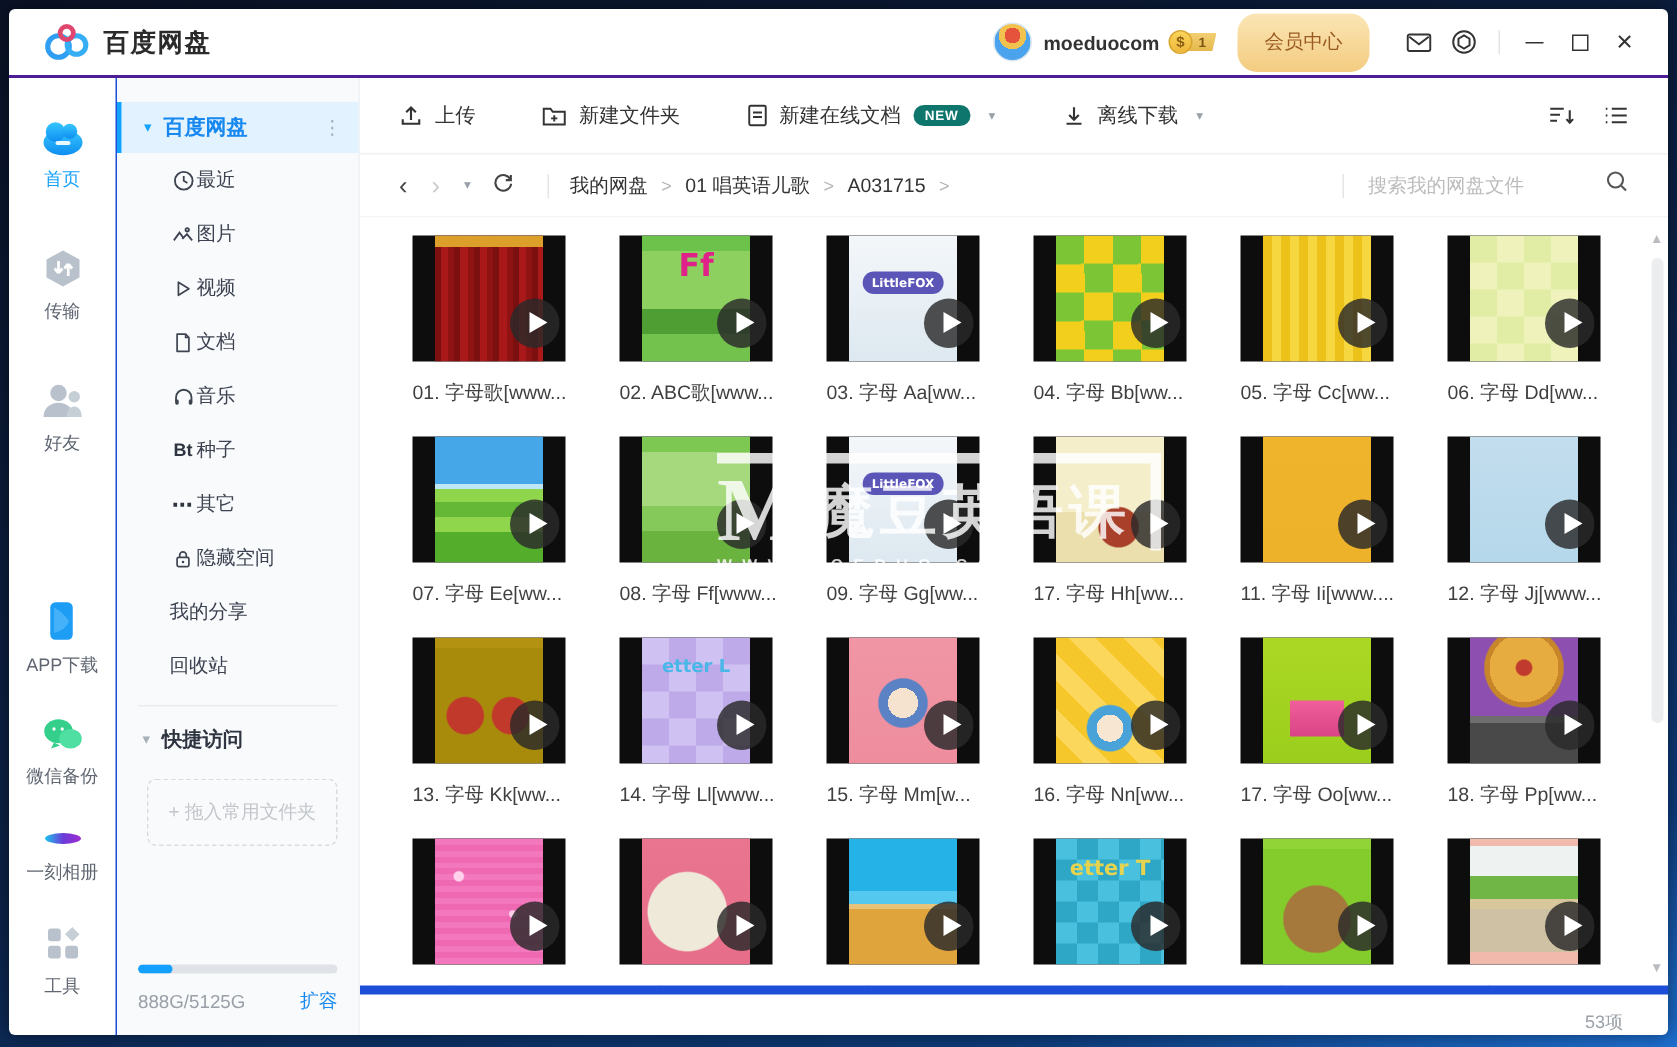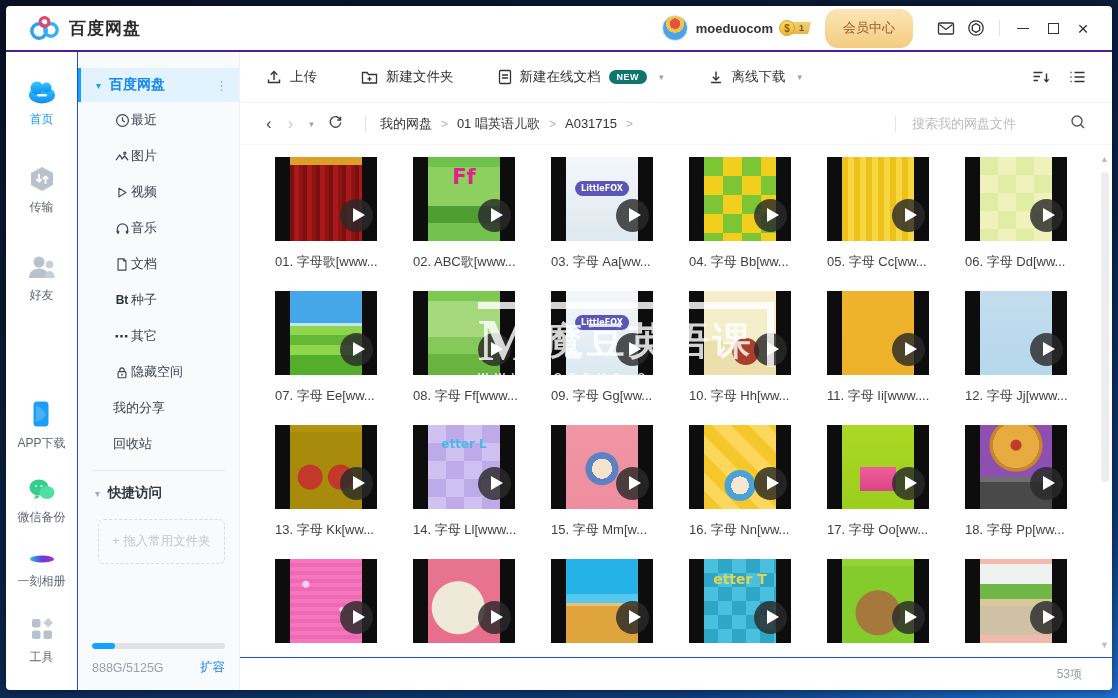--- a/index.html
+++ b/index.html
@@ -91,21 +91,21 @@
   .thumb-art { width:72px; height:100%; position:relative; }
   .thumb-ov { position:absolute; left:50%; transform:translateX(-50%); font-weight:bold; white-space:nowrap; font-family:"DejaVu Sans",sans-serif; }
   .play { position:absolute; right:4px; bottom:9px; width:33px; height:33px; border-radius:50%; background:rgba(42,42,42,.82); }
   .play::after { content:""; position:absolute; left:13px; top:9px; border-left:12px solid #fff; border-top:7.5px solid transparent; border-bottom:7.5px solid transparent; }
   .file-label { margin-top:12px; font-size:13px; color:#3f3f3f; white-space:nowrap; }
   
   .vscroll-up, .vscroll-down { position:absolute; right:3px; font-size:9px; color:#b9bdc2; }
   .vscroll-up { top:4px; } .vscroll-down { bottom:6px; }
   .vscroll-thumb { position:absolute; right:3px; top:22px; width:8px; height:300px; border-radius:4px; background:#ebedef; }
   
-  .statusbar { height:33px; flex:0 0 33px; border-top:1px solid #1d4ed8; display:flex; align-items:center; justify-content:flex-end; padding-right:30px; }
+  .statusbar { height:33px; flex:0 0 33px; border-top:6px solid #1d4ed8; display:flex; align-items:flex-end; justify-content:flex-end; padding-right:30px; }
   .item-count { font-size:12px; color:#9aa0a8; }
   
   .watermark { position:absolute; left:472px; top:296px; z-index:5; pointer-events:none; color:rgba(255,255,255,.82); }
   .wm-row { display:flex; align-items:flex-end; border-top:7px solid rgba(255,255,255,.82); border-right:7px solid rgba(255,255,255,.82); padding:4px 12px 0 0; }
   .wm-letter { font-size:60px; font-weight:bold; line-height:.9; font-family:"Liberation Serif","DejaVu Serif",serif; }
   .wm-text { font-size:38px; font-weight:bold; margin-left:10px; letter-spacing:4px; }
   .wm-sub { margin-top:4px; font-size:10.5px; letter-spacing:7px; font-weight:bold; }
 </style>
 </head>
 <body>
@@ -265,36 +265,36 @@
       <div class="side-item">
         <span class="side-ico">
           <svg width="14" height="15" viewBox="0 0 16 16" fill="none" stroke="#3e4450" stroke-width="1.3" stroke-linejoin="round">
               <path d="M4.5 3 L12.5 8 L4.5 13 Z"></path>
             </svg>
         </span>
         <span class="side-label">视频</span>
       </div>
       <div class="side-item">
         <span class="side-ico">
+          <svg width="14" height="15" viewBox="0 0 16 16" fill="none" stroke="#3e4450" stroke-width="1.3" stroke-linejoin="round">
+              <path d="M3.5 1.5 H10 L12.5 4 V14.5 H3.5 Z"></path>
+              <path d="M10 1.5 V4 H12.5"></path>
+            </svg>
+        </span>
+        <span class="side-label">文档</span>
+      </div>
+      <div class="side-item">
+        <span class="side-ico">
           <svg width="15" height="15" viewBox="0 0 16 16" fill="none" stroke="#3e4450" stroke-width="1.3">
               <path d="M2.5 12 V8.5 a5.5 5.5 0 0 1 11 0 V12"></path>
               <rect x="2" y="10" width="2.4" height="3.6" rx="1" fill="#3e4450" stroke="none"></rect>
               <rect x="11.6" y="10" width="2.4" height="3.6" rx="1" fill="#3e4450" stroke="none"></rect>
             </svg>
         </span>
         <span class="side-label">音乐</span>
-      </div>
-      <div class="side-item">
-        <span class="side-ico">
-          <svg width="14" height="15" viewBox="0 0 16 16" fill="none" stroke="#3e4450" stroke-width="1.3" stroke-linejoin="round">
-              <path d="M3.5 1.5 H10 L12.5 4 V14.5 H3.5 Z"></path>
-              <path d="M10 1.5 V4 H12.5"></path>
-            </svg>
-        </span>
-        <span class="side-label">文档</span>
       </div>
       <div class="side-item">
         <span class="side-ico bt-ico">Bt</span>
         <span class="side-label">种子</span>
       </div>
       <div class="side-item">
         <span class="side-ico dots-ico">⋯</span>
         <span class="side-label">其它</span>
       </div>
       <div class="side-item">
@@ -500,21 +500,21 @@
     <div class="file-label">09. 字母 Gg[ww...</div>
   </div>
 
   <div class="file-item">
     <div class="thumb">
       <div class="thumb-art" style="background: radial-gradient(14px at 58% 72%, rgb(168, 64, 42) 0px, rgb(168, 64, 42) 13px, transparent 14px), linear-gradient(rgb(244, 238, 203) 0px, rgb(244, 238, 203) 60%, rgb(236, 223, 174) 60%);">
         
       </div>
       <span class="play"></span>
     </div>
-    <div class="file-label">10. 字母 Hh[ww...</div>
+    <div class="file-label">17. 字母 Hh[ww...</div>
   </div>
 
   <div class="file-item">
     <div class="thumb">
       <div class="thumb-art" style="background: linear-gradient(rgb(240, 180, 44), rgb(237, 178, 42));">
         
       </div>
       <span class="play"></span>
     </div>
     <div class="file-label">11. 字母 Ii[www....</div>

